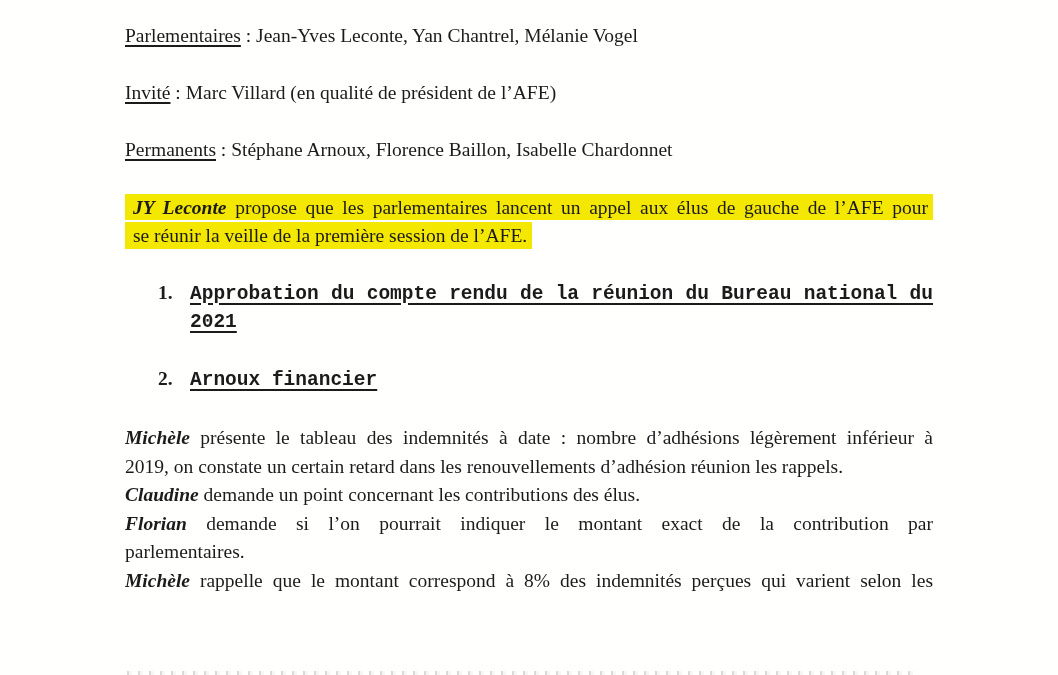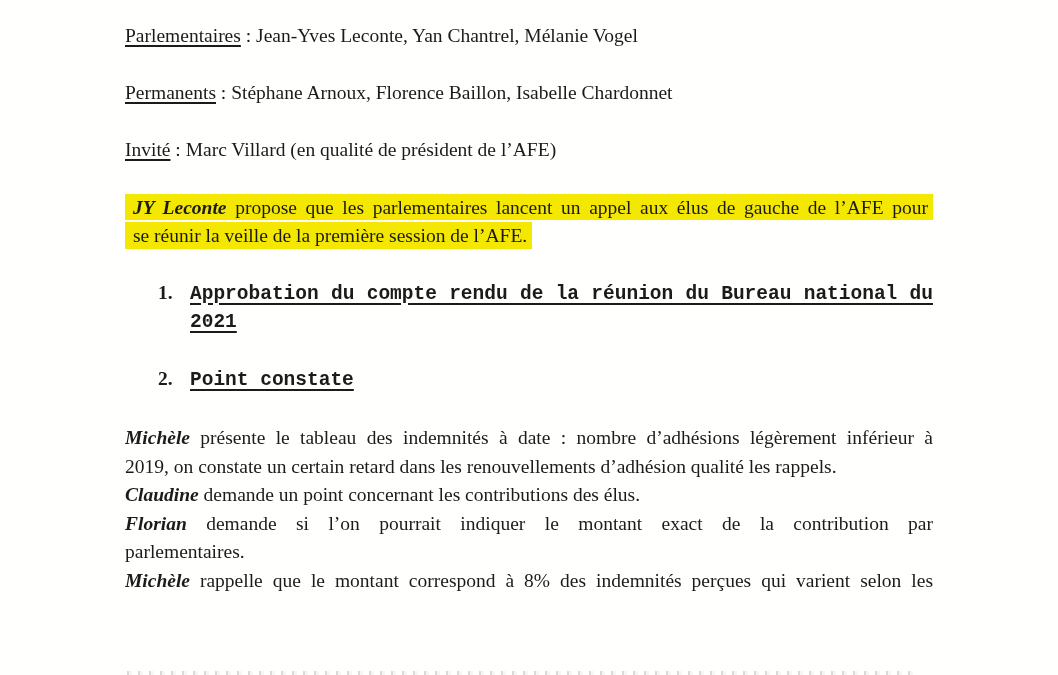--- a/index.html
+++ b/index.html
@@ -87,44 +87,44 @@
   }
 </style>
 </head>
 <body>
 
 <div class="page">
   <div class="content">
 
     <div class="line mb1"><span class="u">Parlementaires</span><span> : Jean-Yves Leconte, Yan Chantrel, Mélanie Vogel</span></div>
 
+    <div class="line mb1"><span class="u">Invité</span><span> : Marc Villard (en qualité de président de l’AFE)</span></div>
+
     <div class="line mb1"><span class="u">Permanents</span><span> : Stéphane Arnoux, Florence Baillon, Isabelle Chardonnet</span></div>
-
-    <div class="line mb1"><span class="u">Invité</span><span> : Marc Villard (en qualité de président de l’AFE)</span></div>
 
     <div class="mb1">
       <div class="line stretch"><span class="hl"><span class="it">JY Leconte</span><span> propose que les parlementaires lancent un appel aux élus de gauche de l’AFE pour</span></span></div>
       <div class="line"><span class="hl">se réunir la veille de la première session de l’AFE.</span></div>
     </div>
 
     <div class="hblock mb1">
       <span class="num">1.</span>
       <div class="line stretch"><span class="hu">Approbation du compte rendu de la réunion du Bureau national du 23 octobre</span></div>
       <div class="line"><span class="hu">2021</span></div>
     </div>
 
 
     <div class="hblock sec2-head">
       <span class="num">2.</span>
-      <div class="line"><span class="hu">Point constate</span></div>
+      <div class="line"><span class="hu">Arnoux financier</span></div>
     </div>
 
     <div>
       <div class="line stretch"><span class="it">Michèle</span><span> présente le tableau des indemnités à date : nombre d’adhésions légèrement inférieur à</span></div>
-      <div class="line">2019, on constate un certain retard dans les renouvellements d’adhésion qualité les rappels.</div>
+      <div class="line">2019, on constate un certain retard dans les renouvellements d’adhésion réunion les rappels.</div>
 
       <div class="line"><span class="it">Claudine</span><span> demande un point concernant les contributions des élus.</span></div>
 
       <div class="line stretch"><span class="it">Florian</span><span> demande si l’on pourrait indiquer le montant exact de la contribution par</span></div>
       <div class="line">parlementaires.</div>
 
       <div class="line stretch"><span class="it">Michèle</span><span> rappelle que le montant correspond à 8% des indemnités perçues qui varient selon les</span></div>
     </div>
 
   </div>

